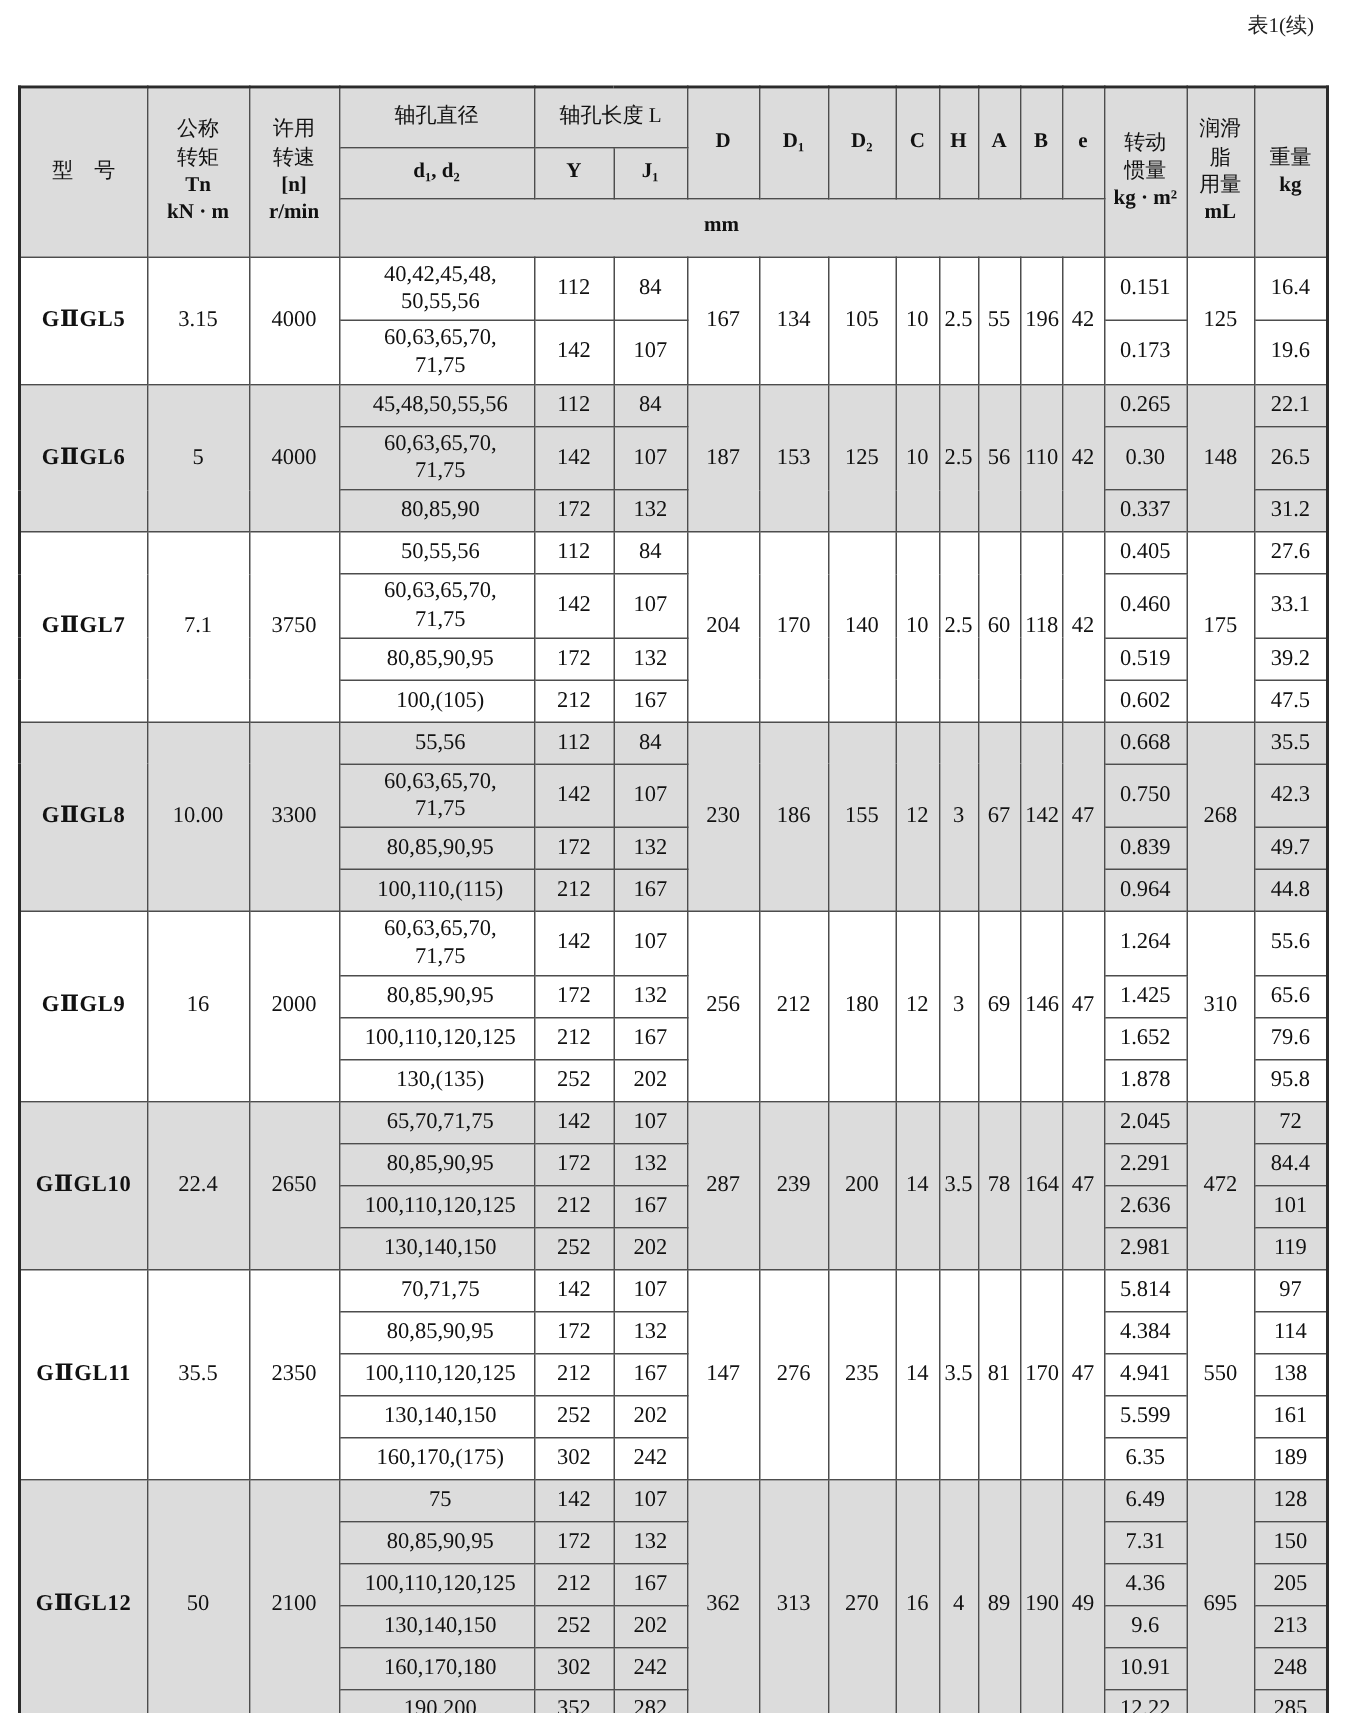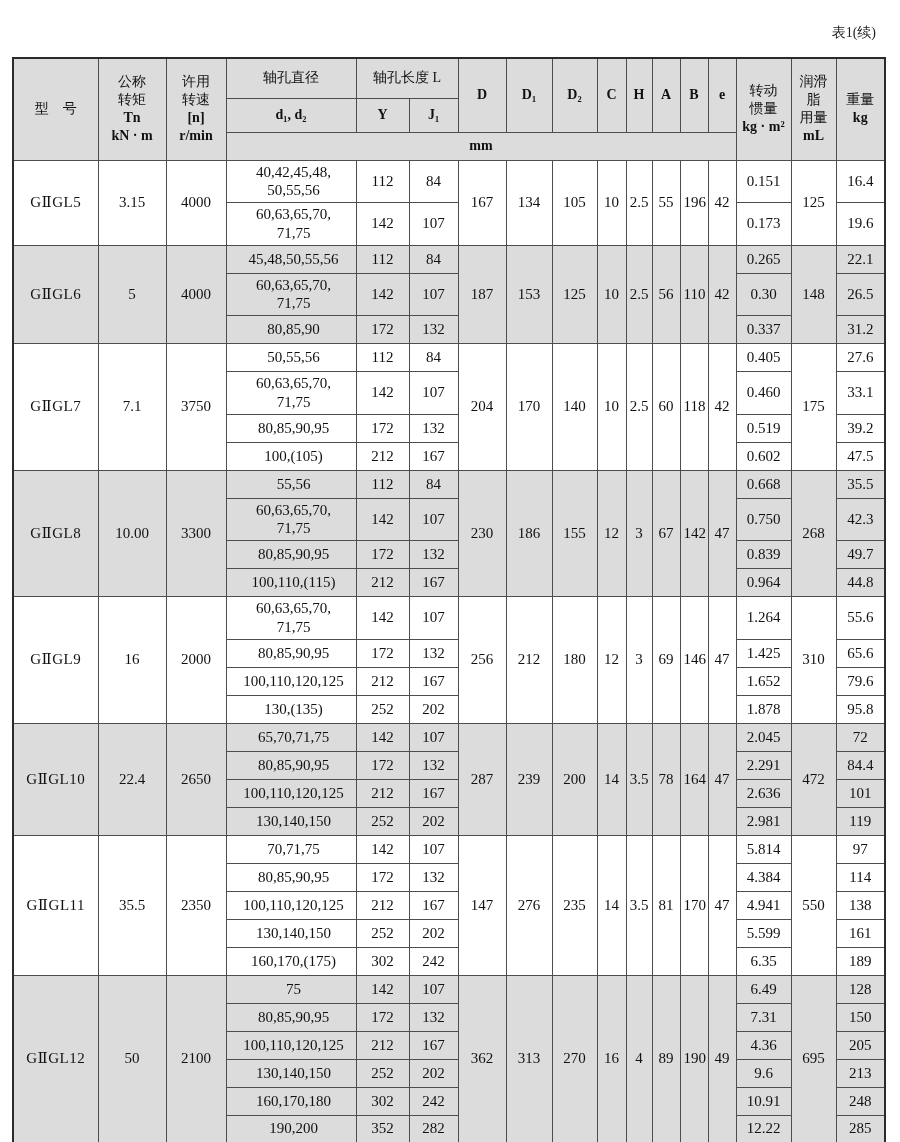--- a/index.html
+++ b/index.html
@@ -1,42 +1,42 @@
 <!DOCTYPE html>
 <html><head>
 <meta charset="utf-8">
 <style>
   html,body { margin:0; padding:0; }
   body {
     width:900px; height:1142px; position:relative; background:#ffffff;
     font-family:"Liberation Serif","DejaVu Serif",serif; color:#111;
   }
   .page-title {
-    position:absolute; top:24px; right:24px; font-size:14px; color:#222;
+    position:absolute; top:8px; right:24px; font-size:14px; color:#222;
   }
   table.spec {
     position:absolute; left:12px; top:57px; width:872px;
     border-collapse:collapse; table-layout:fixed;
     border:2px solid #2b2b2b;
   }
   th, td {
     border:1px solid #4d4d4d; text-align:center; vertical-align:middle;
     font-weight:normal; font-size:15px; padding:2px 3px; line-height:1.25;
     overflow:hidden;
   }
   thead th { background:#dcdcdc; font-size:14px; line-height:1.3; }
   tr.h1 { height:40px; }
   tr.h2 { height:34px; }
-  tr.h3 { height:28px;margin-left:48px; }
+  tr.h3 { height:39px;margin-left:48px; }
   .b { font-weight:bold; }
   tbody tr { height:28px; }
   tbody td { background:#ffffff; }
   tr.shaded td { background:#dcdcdc; }
   td.dcol { text-align:center; padding-left:8px; white-space:pre-line; }
-  td.model { letter-spacing:0.5px; }
+  td.model { letter-spacing:0.5px;font-weight:bold; }
 </style>
 </head>
 <body>
 
 <div class="page-title">表1(续)</div>
 
 <table class="spec">
   <colgroup>
     <col style="width:85px">
       <col style="width:68px">

